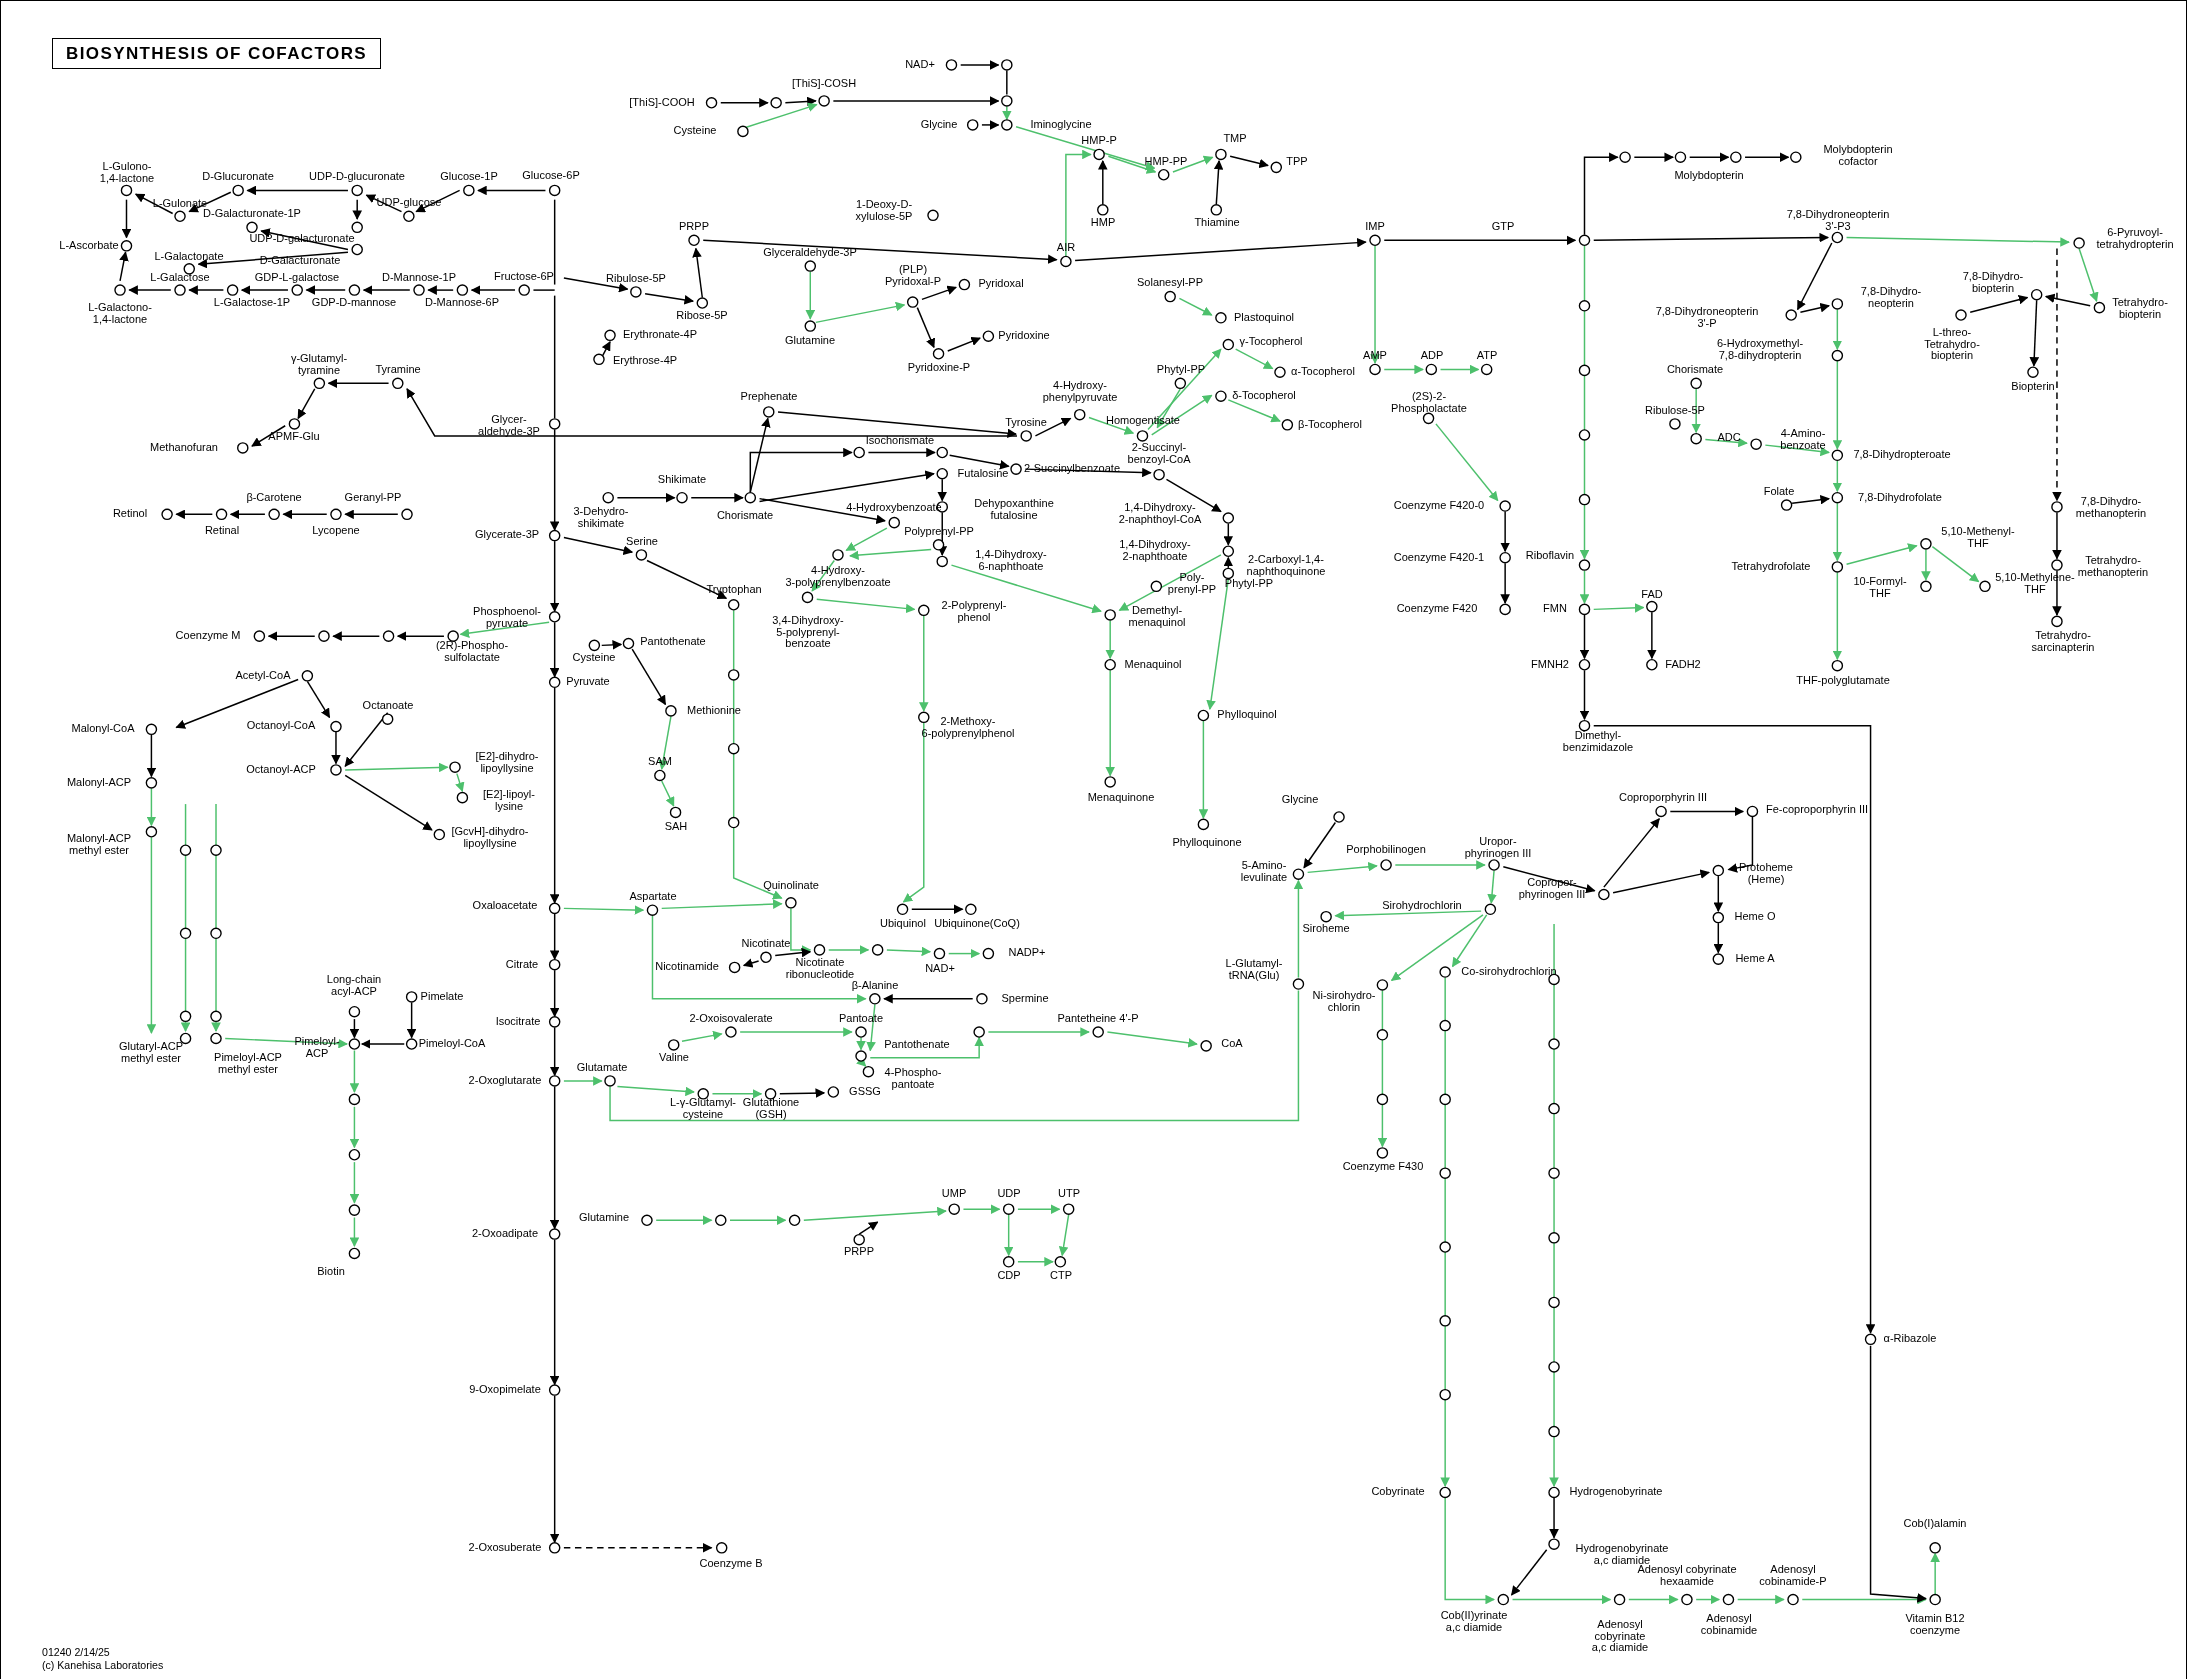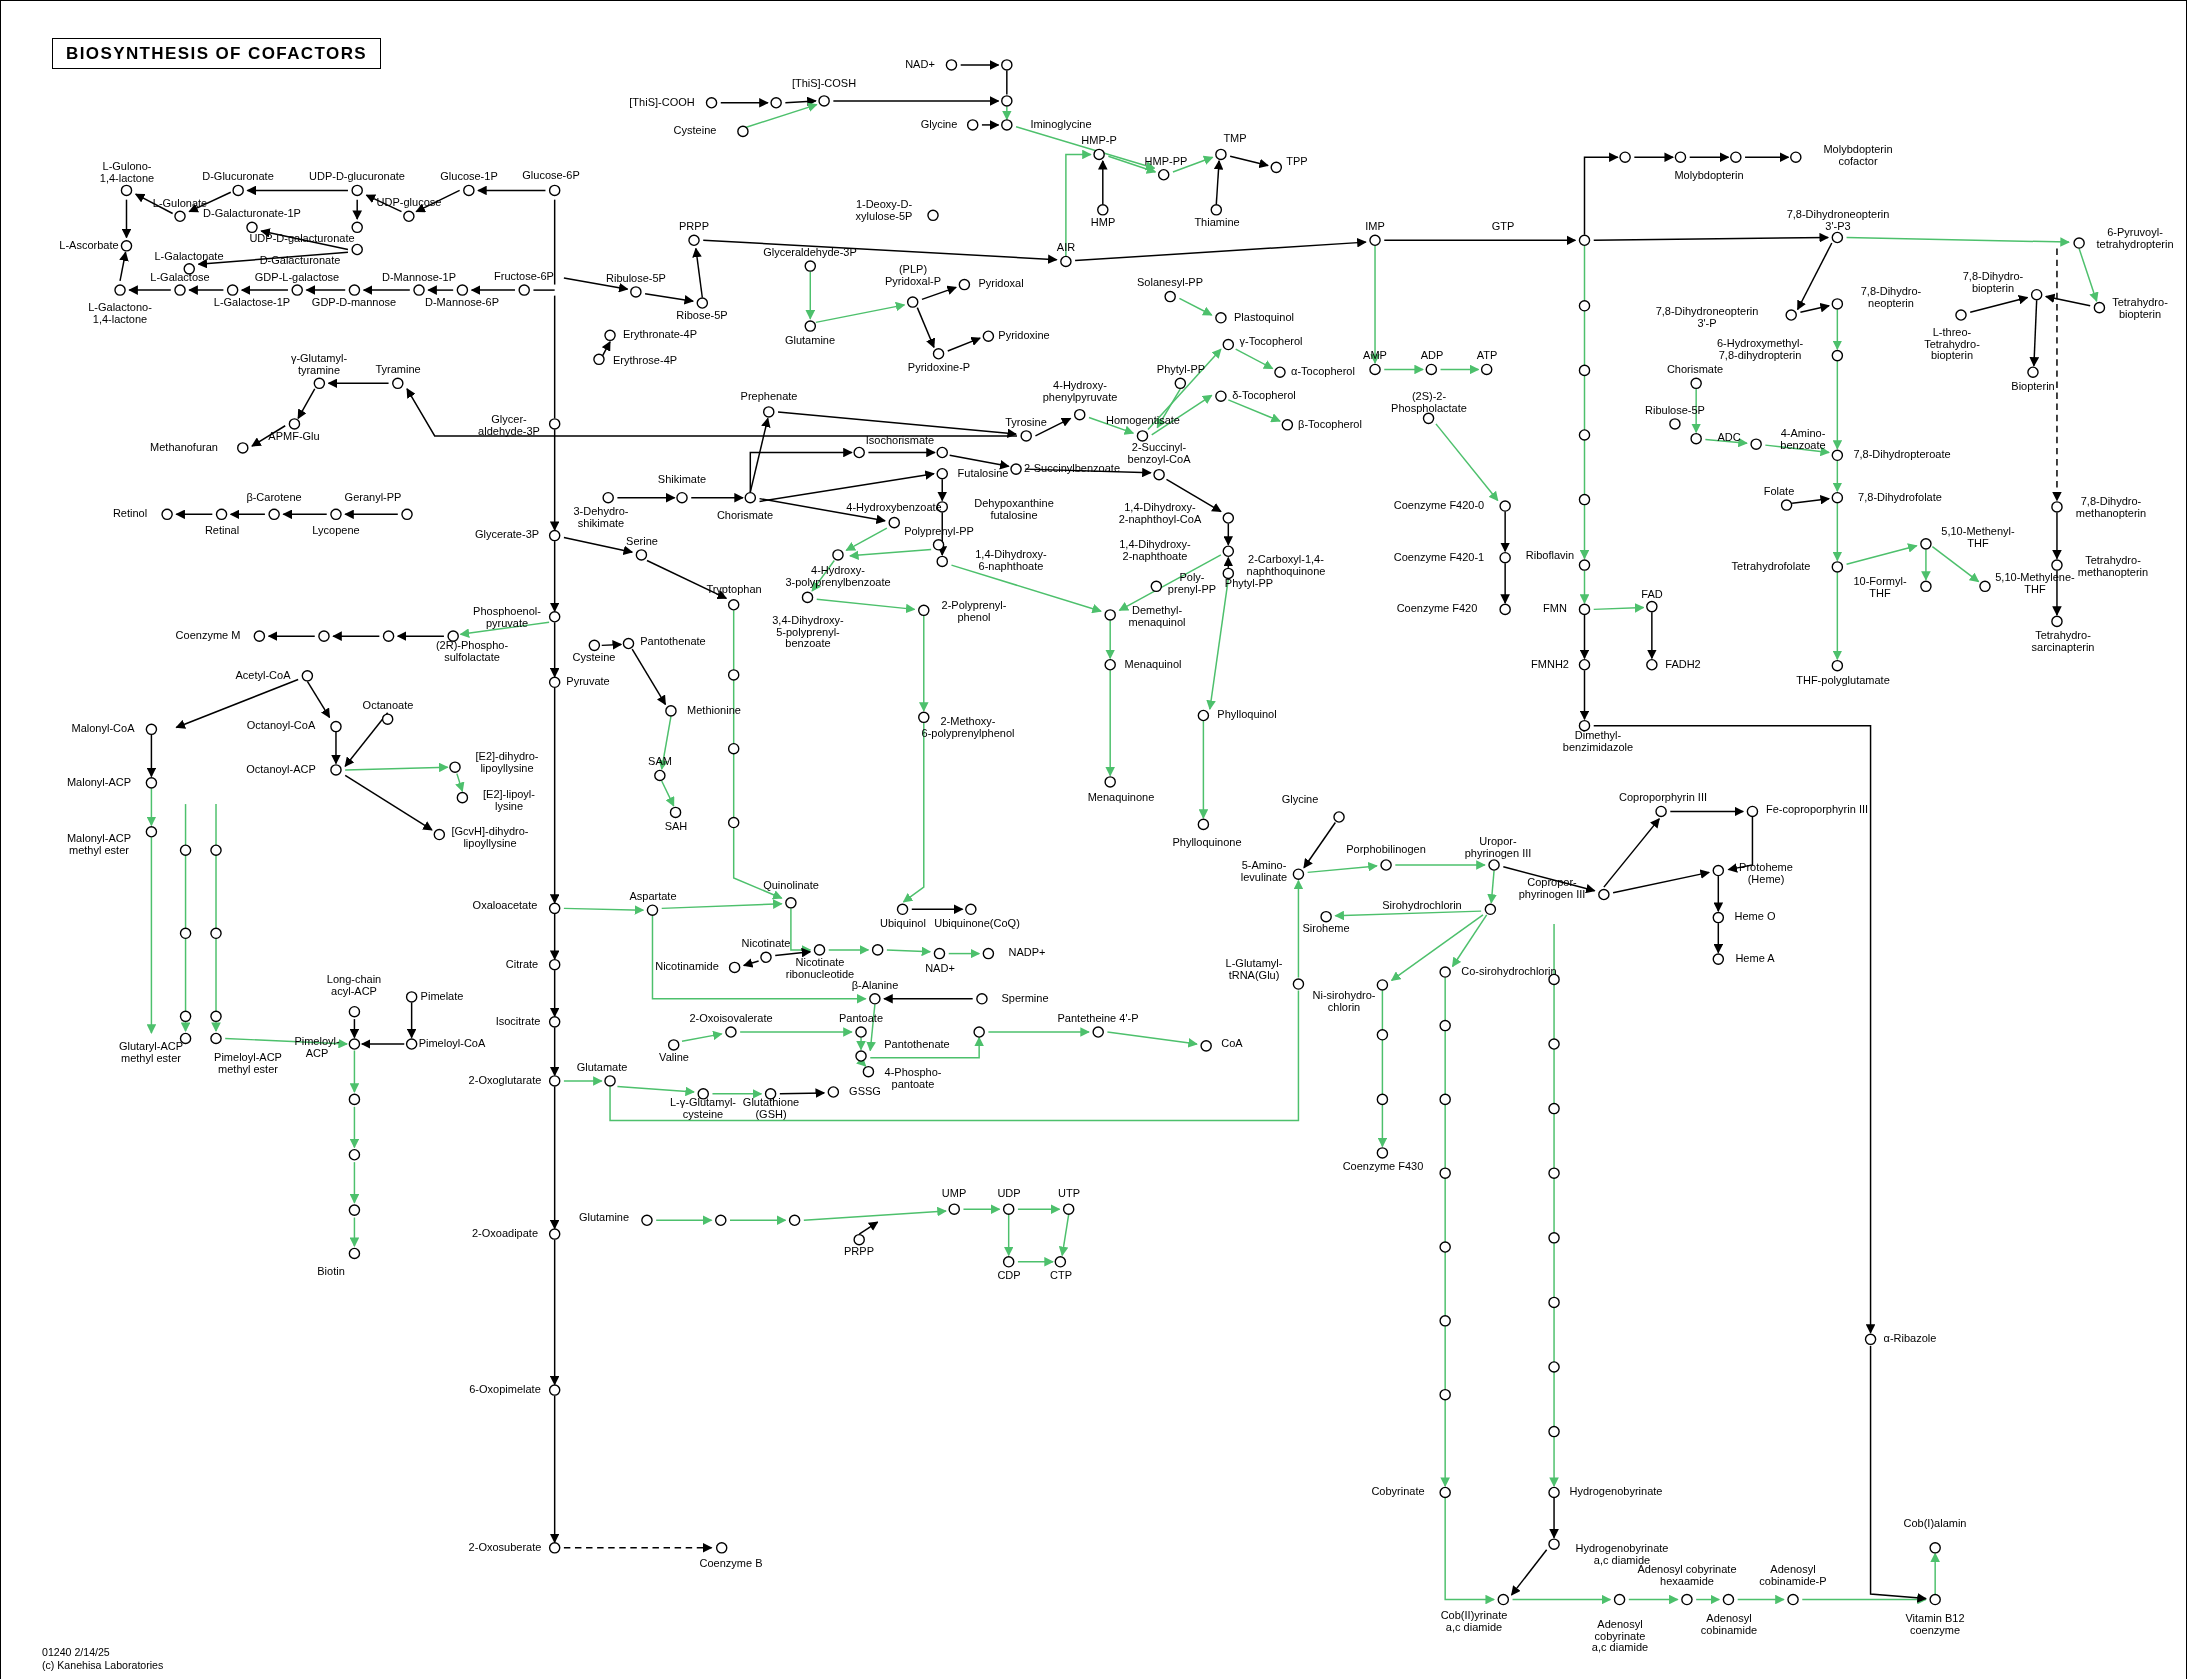--- a/index.html
+++ b/index.html
@@ -798,21 +798,21 @@
       <div class="lbl" style="left: 953px; top: 1193px;">UMP</div>
       <div class="lbl" style="left: 1008px; top: 1193px;">UDP</div>
       <div class="lbl" style="left: 1068px; top: 1193px;">UTP</div>
       <div class="lbl" style="left: 603px; top: 1217px;">Glutamine</div>
       <div class="lbl" style="left: 858px; top: 1251px;">PRPP</div>
       <div class="lbl" style="left: 1008px; top: 1275px;">CDP</div>
       <div class="lbl" style="left: 1060px; top: 1275px;">CTP</div>
       <div class="lbl" style="left: 504px; top: 1233px;">2-Oxoadipate</div>
       <div class="lbl" style="left: 330px; top: 1271px;">Biotin</div>
       <div class="lbl" style="left: 1909px; top: 1338px;">α-Ribazole</div>
-      <div class="lbl" style="left: 504px; top: 1389px;">6-Oxopimelate</div>
+      <div class="lbl" style="left: 504px; top: 1389px;">9-Oxopimelate</div>
       <div class="lbl" style="left: 1397px; top: 1491px;">Cobyrinate</div>
       <div class="lbl" style="left: 1615px; top: 1491px;">Hydrogenobyrinate</div>
       <div class="lbl" style="left: 1621px; top: 1554px;">Hydrogenobyrinate
 a,c diamide</div>
       <div class="lbl" style="left: 504px; top: 1547px;">2-Oxosuberate</div>
       <div class="lbl" style="left: 730px; top: 1563px;">Coenzyme B</div>
       <div class="lbl" style="left: 1473px; top: 1621px;">Cob(II)yrinate
 a,c diamide</div>
       <div class="lbl" style="left: 1686px; top: 1575px;">Adenosyl cobyrinate
 hexaamide</div>

